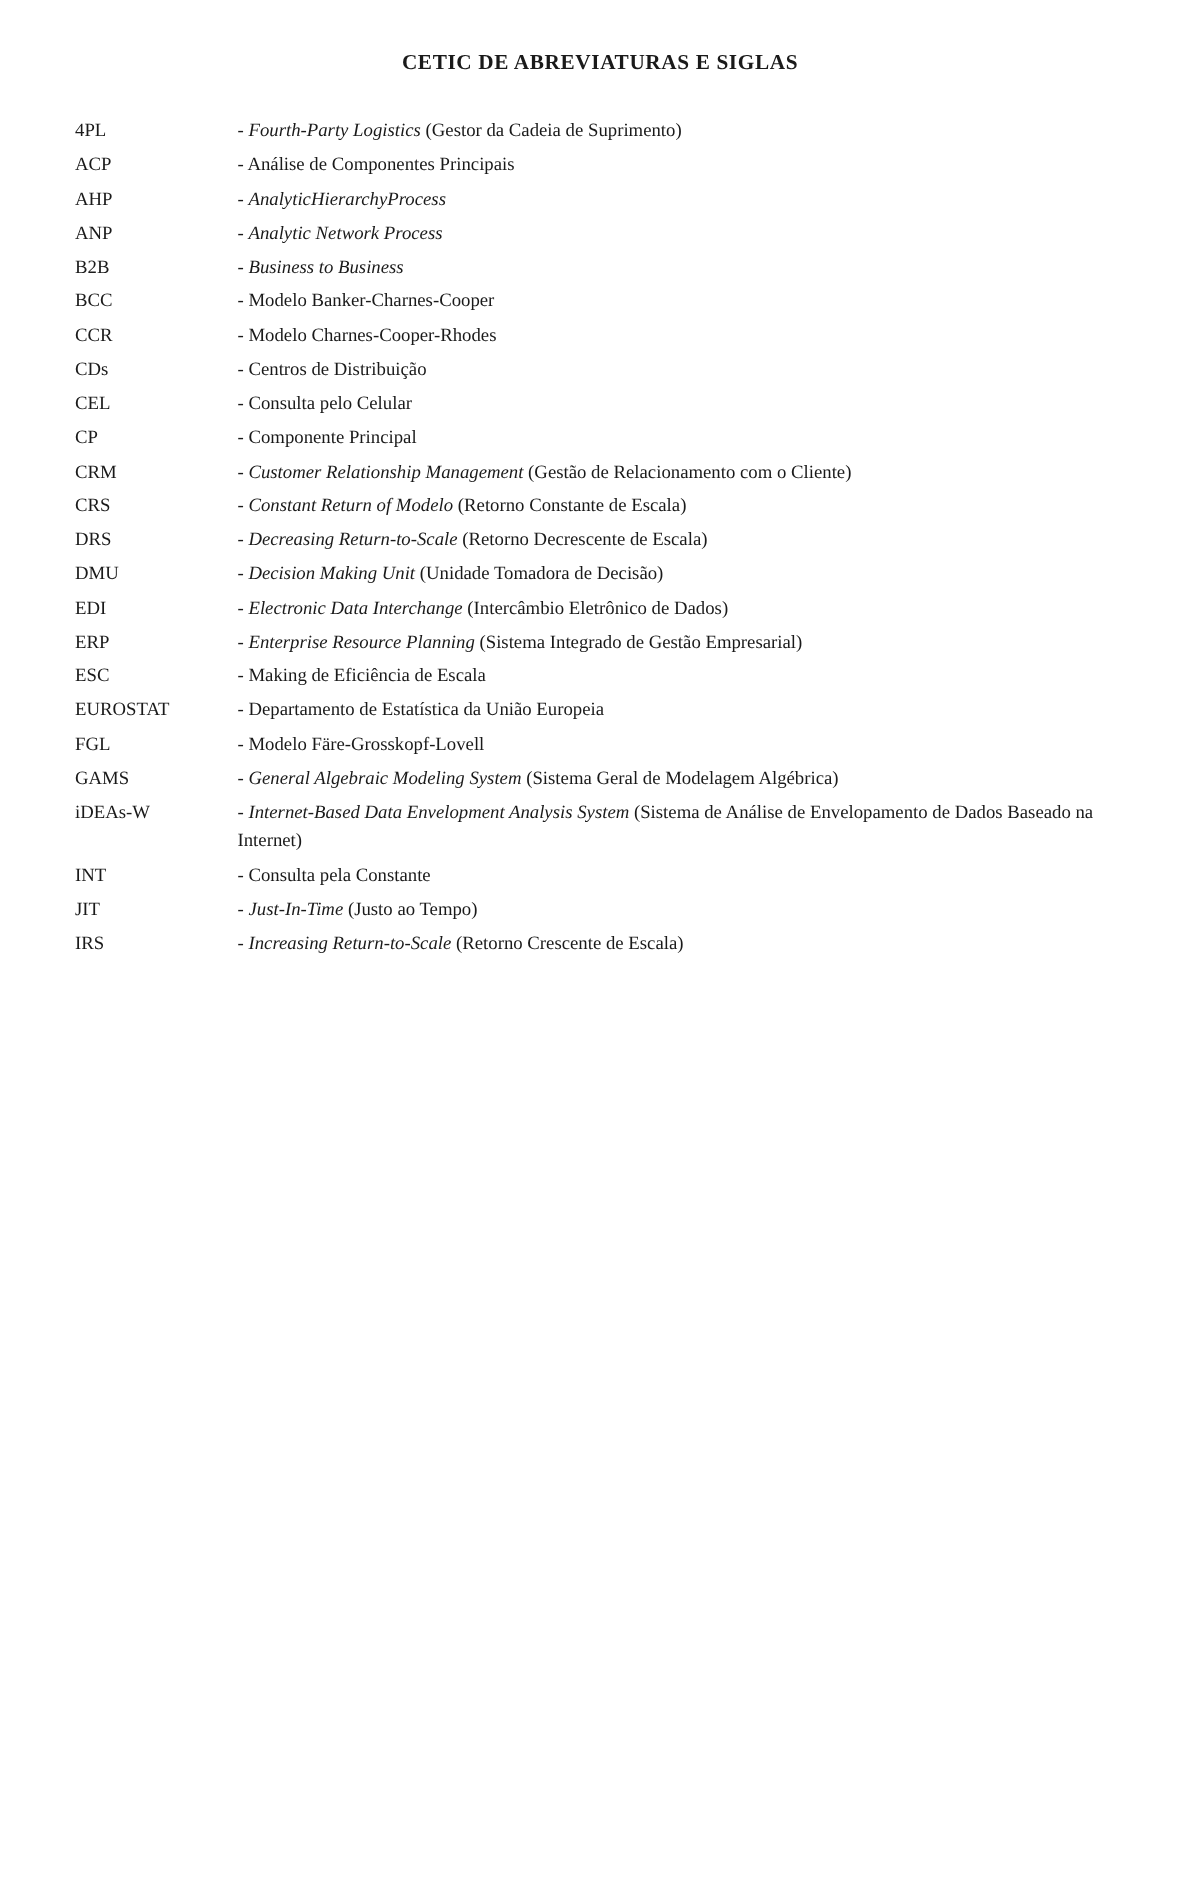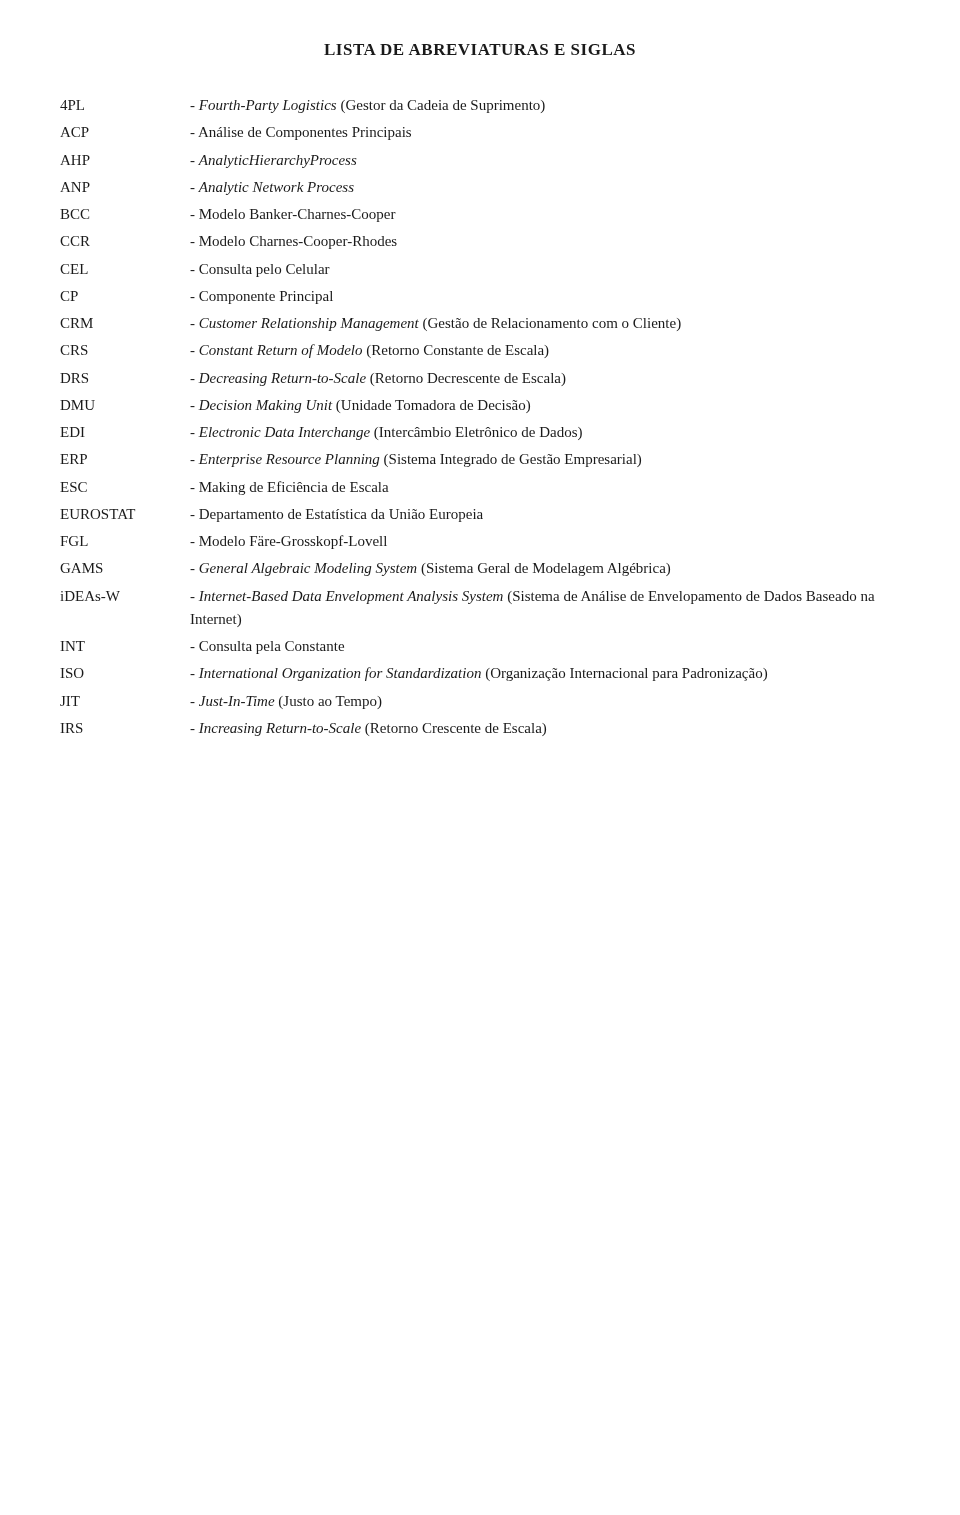--- a/index.html
+++ b/index.html
@@ -43,47 +43,55 @@
     }
     .col-definition {
       width: auto;
     }
     .col-definition em {
     }
   </style>
 </head>
 <body>
 
-<div class="page-title">LISTA DE ABREVIATURAS E SIGLAS</div>
+<div class="page-title">CETIC DE ABREVIATURAS E SIGLAS</div>
 
 <table class="abbrev-table">
   <tbody id="abbrev-body">
   <tr>
         <td class="col-abbrev">4PL</td>
         <td class="col-definition">- <em>Fourth-Party Logistics</em> (Gestor da Cadeia de Suprimento)</td>
       </tr>
       <tr>
         <td class="col-abbrev">ACP</td>
         <td class="col-definition">- Análise de Componentes Principais</td>
       </tr>
       <tr>
         <td class="col-abbrev">AHP</td>
         <td class="col-definition">- <em>AnalyticHierarchyProcess</em></td>
       </tr>
       <tr>
         <td class="col-abbrev">ANP</td>
         <td class="col-definition">- <em>Analytic Network Process</em></td>
       </tr>
       <tr>
+        <td class="col-abbrev">B2B</td>
+        <td class="col-definition">- <em>Business to Business</em></td>
+      </tr>
+      <tr>
         <td class="col-abbrev">BCC</td>
         <td class="col-definition">- Modelo Banker-Charnes-Cooper</td>
       </tr>
       <tr>
         <td class="col-abbrev">CCR</td>
         <td class="col-definition">- Modelo Charnes-Cooper-Rhodes</td>
+      </tr>
+      <tr>
+        <td class="col-abbrev">CDs</td>
+        <td class="col-definition">- Centros de Distribuição</td>
       </tr>
       <tr>
         <td class="col-abbrev">CEL</td>
         <td class="col-definition">- Consulta pelo Celular</td>
       </tr>
       <tr>
         <td class="col-abbrev">CP</td>
         <td class="col-definition">- Componente Principal</td>
       </tr>
       <tr>
@@ -128,24 +136,20 @@
       </tr>
       <tr>
         <td class="col-abbrev">iDEAs-W</td>
         <td class="col-definition">- <em>Internet-Based Data Envelopment Analysis System</em> (Sistema de Análise de Envelopamento de Dados Baseado na Internet)</td>
       </tr>
       <tr>
         <td class="col-abbrev">INT</td>
         <td class="col-definition">- Consulta pela Constante</td>
       </tr>
       <tr>
-        <td class="col-abbrev">ISO</td>
-        <td class="col-definition">- <em>International Organization for Standardization</em> (Organização Internacional para Padronização)</td>
-      </tr>
-      <tr>
         <td class="col-abbrev">JIT</td>
         <td class="col-definition">- <em>Just-In-Time</em> (Justo ao Tempo)</td>
       </tr>
       <tr>
         <td class="col-abbrev">IRS</td>
         <td class="col-definition">- <em>Increasing Return-to-Scale</em> (Retorno Crescente de Escala)</td>
       </tr>
     </tbody>
 </table>
 

